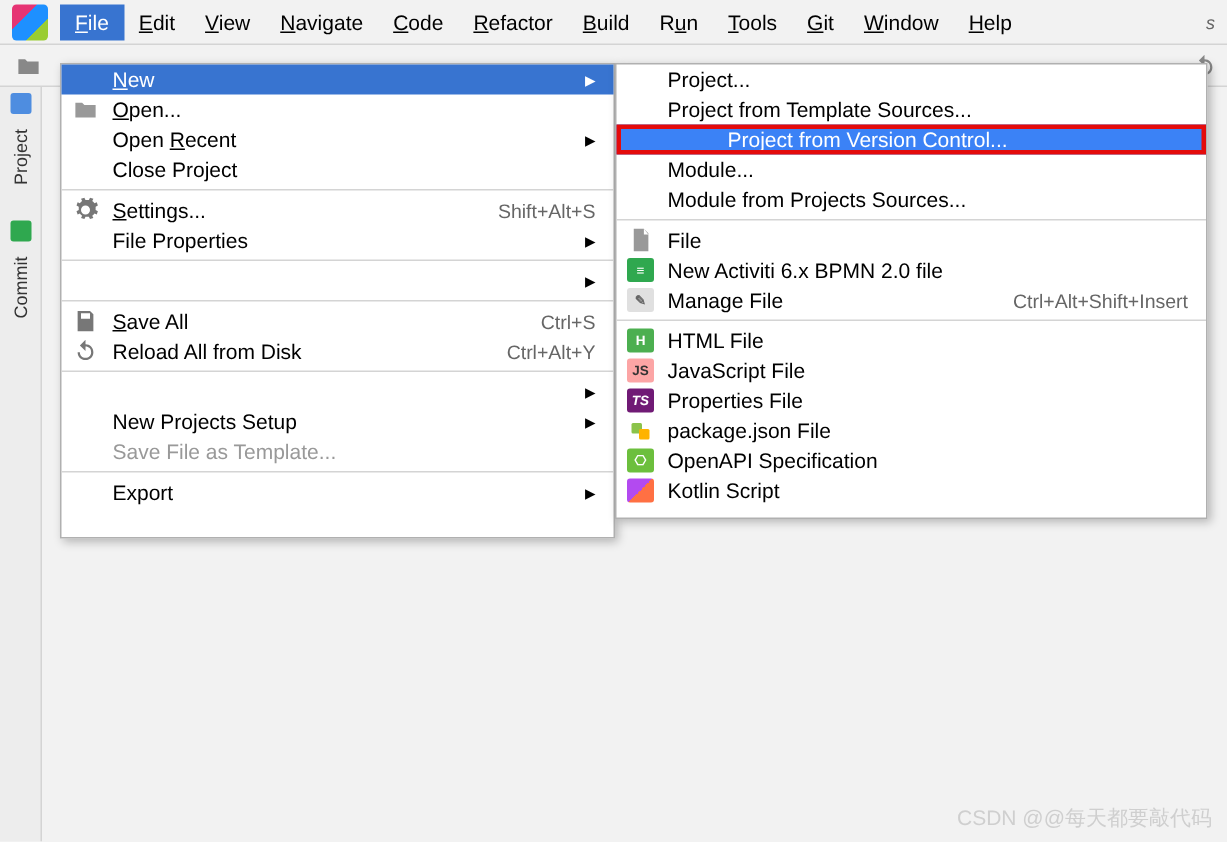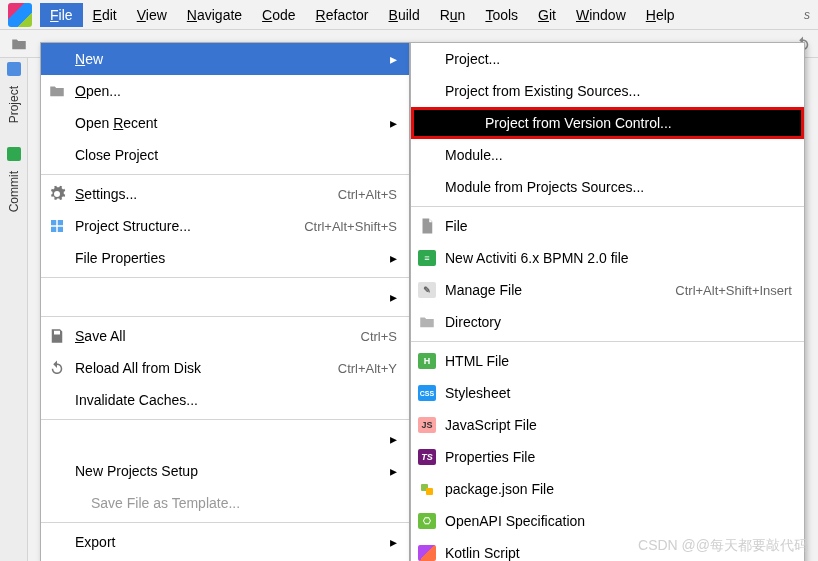--- a/index.html
+++ b/index.html
@@ -17,24 +17,24 @@
     .tb-icon svg { width: 100%; height: 100%; }
 
     .left-tabs { position: absolute; left: 0; top: 58px; bottom: 0; width: 28px; background: #ededed; border-right: 1px solid #d4d4d4; display: flex; flex-direction: column; align-items: center; padding-top: 4px; }
     .vtab { writing-mode: vertical-rl; transform: rotate(180deg); font-size: 12px; color: #333; margin: 6px 0 24px 0; display: block; }
     .side-icon { width: 14px; height: 14px; margin-bottom: 4px; background: #4e8de0; border-radius: 2px; }
     .side-icon.green { background: #2fa84f; }
 
     .dropdown { position: absolute; left: 40px; top: 42px; width: 370px; background: #fff; border: 1px solid #b0b0b0; box-shadow: 2px 2px 6px rgba(0,0,0,.25); z-index: 10; }
     .submenu { position: absolute; left: 410px; top: 42px; width: 395px; background: #fff; border: 1px solid #b0b0b0; box-shadow: 2px 2px 6px rgba(0,0,0,.25); z-index: 10; padding-bottom: 8px; }
     
-    .mi { display: flex; align-items: center; height: 32px; padding: 0 12px 0 6px; }
+    .mi { display: flex; align-items: center; height: 20px; padding: 0 12px 0 6px; }
     .mi.hl { background: #3874d0; color: #fff; }
-    .mi.hl-red { background: #000000; color: #fff; outline: 3px solid #e40b0b; outline-offset: -3px; padding-left: 46px; }
-    .mi.disabled { color: #999; margin-left: 16px; }
+    .mi.hl-red { background: #3b82f6; color: #fff; outline: 3px solid #e40b0b; outline-offset: -3px; padding-left: 46px; }
+    .mi.disabled { color: #999; }
     .mi .ico { width: 20px; height: 20px; margin-right: 8px; flex-shrink: 0; display: flex; align-items: center; justify-content: center; }
     .mi .ico svg { width: 18px; height: 18px; }
     .mi .lbl { flex: 1; }
     .mi .lbl u { text-decoration: underline; }
     .mi .sc { color: #666; font-size: 13px; margin-left: 10px; }
     .mi .arrow { margin-left: auto; }
     .sep { height: 1px; background: #d4d4d4; margin: 3px 0; }
     
     .watermark { position: absolute; right: 10px; bottom: 6px; color: #cfcfcf; font-size: 14px; z-index: 20; background: rgba(255,255,255,0); margin-left: 27px; }
     
@@ -122,30 +122,21 @@
     <span class="lbl">Close Project</span>
   </div>
   <div class="sep"></div>
   <div class="mi">
     <span class="ico ico-gear">
         <svg viewBox="0 0 24 24">
           <path d="M12 8a4 4 0 100 8 4 4 0 000-8zm9 4l2 1-1 3-2-1a8 8 0 01-2 2l1 2-3 1-1-2h-3l-1 2-3-1 1-2a8 8 0 01-2-2l-2 1-1-3 2-1v-3l-2-1 1-3 2 1a8 8 0 012-2l-1-2 3-1 1 2h3l1-2 3 1-1 2a8 8 0 012 2l2-1 1 3-2 1z"></path>
         </svg>
       </span>
     <span class="lbl"><u>S</u>ettings...</span>
-    <span class="sc">Ctrl+Alt+S</span>
-  </div>
-  <div class="mi">
-    <span class="ico ico-proj">
-        <svg viewBox="0 0 24 24">
-          <path d="M4 4h7v7H4zM13 4h7v7h-7zM4 13h7v7H4zM13 13h7v7h-7z"></path>
-        </svg>
-      </span>
-    <span class="lbl">Project Structure...</span>
-    <span class="sc">Ctrl+Alt+Shift+S</span>
+    <span class="sc">Shift+Alt+S</span>
   </div>
   <div class="mi">
     <span class="ico"></span>
     <span class="lbl">File Properties</span>
     <span class="arrow">▸</span>
   </div>
   <div class="sep"></div>
   <div class="mi">
     <span class="ico"></span>
     <span class="arrow">▸</span>
@@ -162,24 +153,20 @@
   </div>
   <div class="mi">
     <span class="ico ico-reload">
         <svg viewBox="0 0 24 24">
           <path d="M12 5V2L7 7l5 5V8c3 0 5 2 5 5s-2 5-5 5-5-2-5-5H5c0 4 3 7 7 7s7-3 7-7-3-7-7-7z"></path>
         </svg>
       </span>
     <span class="lbl">Reload All from Disk</span>
     <span class="sc">Ctrl+Alt+Y</span>
   </div>
-  <div class="mi">
-    <span class="ico"></span>
-    <span class="lbl">Invalidate Caches...</span>
-  </div>
   <div class="sep"></div>
   <div class="mi">
     <span class="ico"></span>
     <span class="arrow">▸</span>
   </div>
   <div class="mi">
     <span class="ico"></span>
     <span class="lbl">New Projects Setup</span>
     <span class="arrow">▸</span>
   </div>
@@ -199,21 +186,21 @@
   </div>
 </div>
 
 <div class="submenu">
   <div class="mi">
     <span class="ico"></span>
     <span class="lbl">Project...</span>
   </div>
   <div class="mi">
     <span class="ico"></span>
-    <span class="lbl">Project from Existing Sources...</span>
+    <span class="lbl">Project from Template Sources...</span>
   </div>
   <div class="mi hl-red">
     <span class="ico"></span>
     <span class="lbl">Project from Version Control...</span>
   </div>
   <div class="mi">
     <span class="ico"></span>
     <span class="lbl">Module...</span>
   </div>
   <div class="mi">
@@ -235,43 +222,29 @@
       </span>
     <span class="lbl">New Activiti 6.x BPMN 2.0 file</span>
   </div>
   <div class="mi">
     <span class="ico">
         <span class="ico-boxed bg-scr">✎</span>
       </span>
     <span class="lbl">Manage File</span>
     <span class="sc">Ctrl+Alt+Shift+Insert</span>
   </div>
-  <div class="mi">
-    <span class="ico bg-dir">
-        <svg viewBox="0 0 24 24">
-          <path d="M3 6h6l2 2h10v11H3z"></path>
-        </svg>
-      </span>
-    <span class="lbl">Directory</span>
-  </div>
   <div class="sep"></div>
   <div class="mi">
     <span class="ico">
         <span class="ico-boxed bg-html">H</span>
       </span>
     <span class="lbl">HTML File</span>
   </div>
   <div class="mi">
     <span class="ico">
-        <span class="ico-boxed bg-css" style="font-size:7px;">CSS</span>
-      </span>
-    <span class="lbl">Stylesheet</span>
-  </div>
-  <div class="mi">
-    <span class="ico">
         <span class="ico-boxed bg-js">JS</span>
       </span>
     <span class="lbl">JavaScript File</span>
   </div>
   <div class="mi">
     <span class="ico">
         <span class="ico-boxed bg-ts">TS</span>
       </span>
     <span class="lbl">Properties File</span>
   </div>

